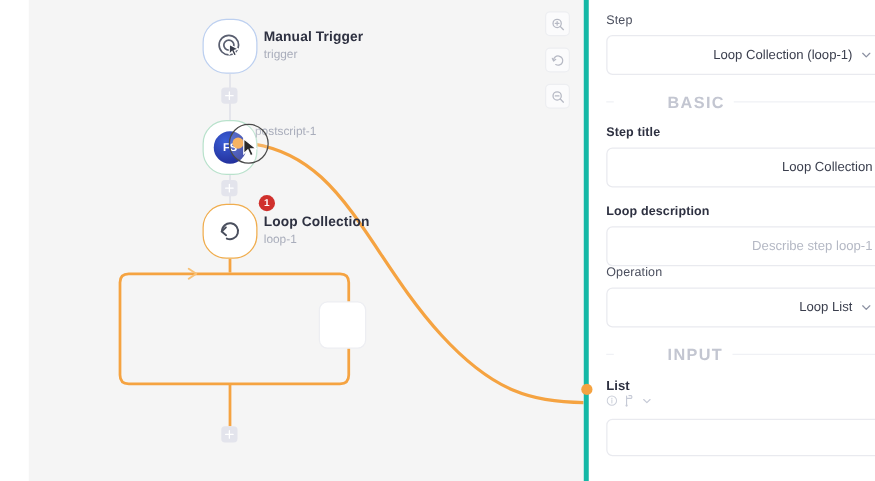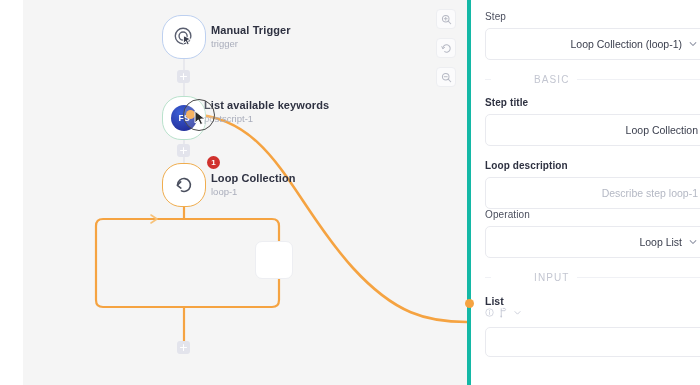--- a/index.html
+++ b/index.html
@@ -146,21 +146,21 @@
   .control .ph { color: #b4b8c4; }
   .chev { flex: 0 0 auto; margin-left: 6px; }
   .spacer-14 { height: 14px; }
 
   
   .section {
     display: flex; align-items: center; gap: 7px;
     margin: 14px 0 12px 0;
   }
   .section .cap {
-    font-size: 10px; color: #c3c6d1; letter-spacing: 1.1px; font-weight: 400; padding-left: 36px;
+    font-size: 13px; color: #c3c6d1; letter-spacing: 1.1px; font-weight: 700; padding-left: 36px;
   }
   .section .line { flex: 1; height: 1px; background: #f0f1f5; }
   .section .line.pre { flex: 0 0 6px; }
 
   
   .input-row {
     display: flex; align-items: flex-start; justify-content: space-between;
     margin-bottom: 9px; position: relative; flex-direction: column;
   }
   .input-row .name {
@@ -213,21 +213,20 @@
       <div class="node-title">Manual Trigger</div>
       <div class="node-sub">trigger</div>
     </div>
 
     <div class="plus plus-1"></div>
 
     <div class="node node-script">
       <div class="fs-badge">FS</div>
     </div>
     <div class="node-label lbl-script">
-      <div class="node-title">List available keywords</div>
       <div class="node-sub">postscript-1</div>
     </div>
 
     <div class="conn-dot"></div>
     <div class="cursor-ring"></div>
     <svg class="cursor-arrow" width="13" height="16" viewBox="0 0 13 16">
       <path d="M1 1 L1 13 L4.3 9.9 L6.4 14.6 L8.6 13.6 L6.5 9.1 L11 9 Z" fill="#2b2b2b" stroke="#ffffff" stroke-width="1"></path>
     </svg>
 
     <div class="plus plus-2"></div>

